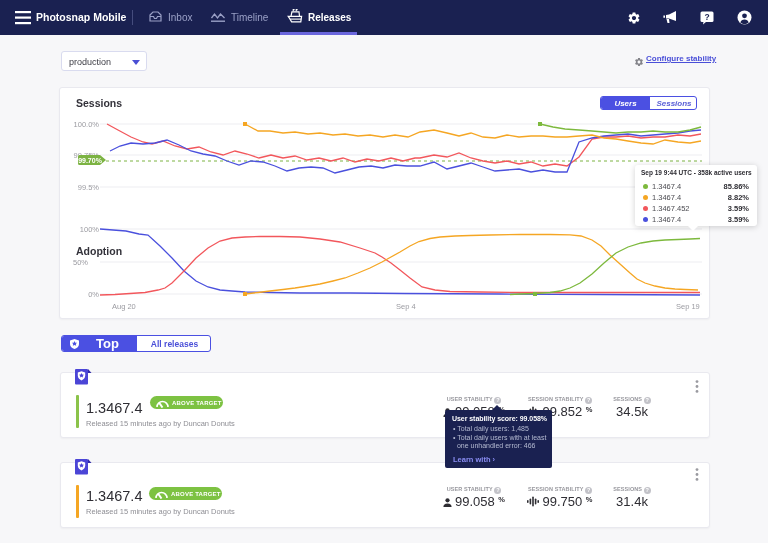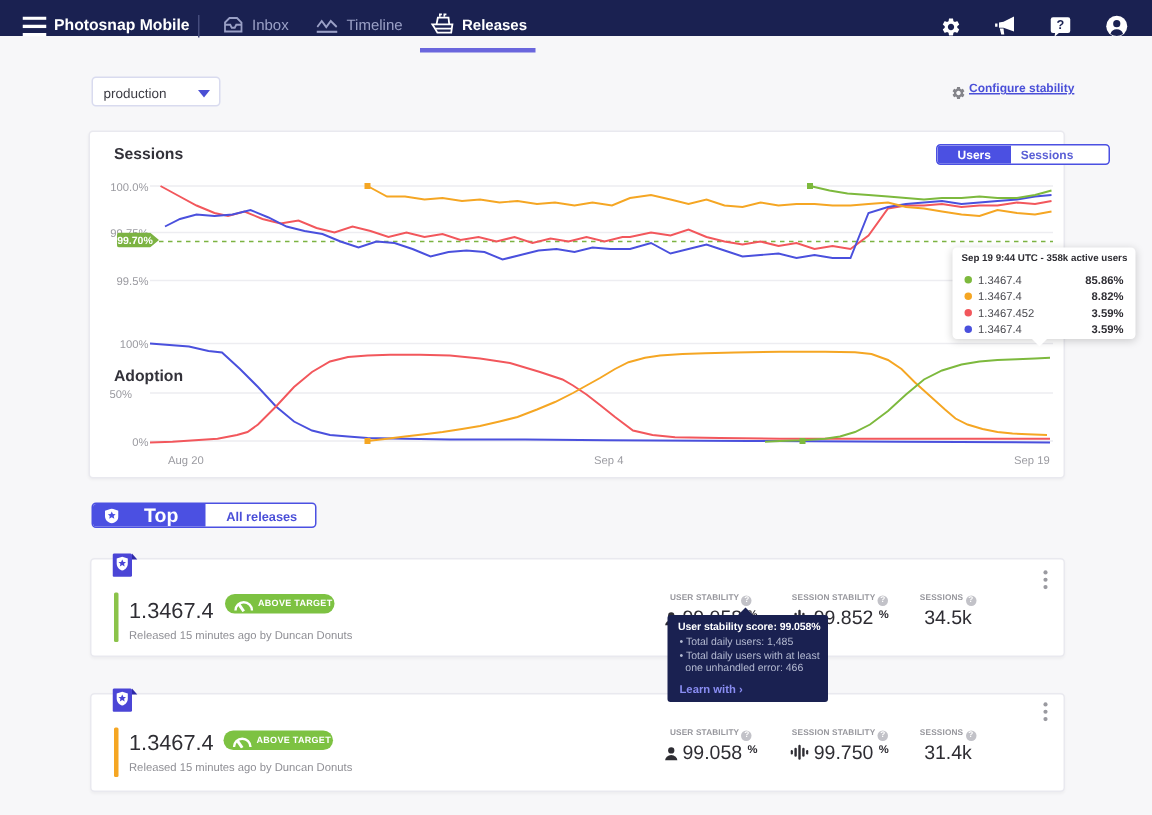--- a/index.html
+++ b/index.html
@@ -1,40 +1,40 @@
 <!DOCTYPE html>
 <html><head>
 <meta charset="utf-8">
 <style>
 * { margin:0; padding:0; box-sizing:border-box; }
 html,body { width:768px; height:543px; overflow:hidden; }
 body { font-family:"Liberation Sans", sans-serif; background:#f7f7f9; position:relative; }
 .abs { position:absolute; }
 
 
-.hdr { position:absolute; left:0; top:0; width:768px; height:24px; background:#1a2151; }
+.hdr { position:absolute; left:0; top:0; width:768px; height:35px; background:#1a2151; }
 .hdr-title { position:absolute; left:36px; top:11px; color:#fff; font-size:10.5px; font-weight:bold; }
 .hdr-div { position:absolute; left:132px; top:10px; width:1px; height:15px; background:#454c7d; }
 .navtxt { position:absolute; top:12px; font-size:10px; color:#9aa0c6; }
 .navtxt.on { color:#fff; font-weight:bold; }
 .underline { position:absolute; left:280px; top:32px; width:77px; height:3px; background:#6a66dd; }
 
 
 .dd { position:absolute; left:61px; top:51px; width:86px; height:20px; background:#fff; border:1px solid #d9dbef; border-radius:3px; }
 .dd span { position:absolute; left:7px; top:5px; font-size:9px; color:#3c3c44; }
 .dd .caret { position:absolute; right:6px; top:8px; width:0; height:0; border-left:4.5px solid transparent; border-right:4.5px solid transparent; border-top:5px solid #4a4fd4; }
 .cfg { position:absolute; left:646px; top:54px; font-size:8px; font-weight:bold; color:#4a4fd8;text-decoration:underline; }
 
 
 .card { position:absolute; background:#fff; border:1px solid #e9e9ef; border-radius:3px; box-shadow:0 1px 2px rgba(0,0,0,0.04); }
 .chartcard { left:59px; top:87px; width:651px; height:232px; }
 .ctitle { position:absolute; font-size:10.5px; font-weight:bold; color:#33323a; }
 
 
-.toggle { position:absolute; left:624px; top:96px; width:116px; height:14px; border:1px solid #4b50e2; border-radius:3px; background:#fff; overflow:hidden; }
+.toggle { position:absolute; left:600px; top:96px; width:97px; height:14px; border:1px solid #4b50e2; border-radius:3px; background:#fff; overflow:hidden;font-style:italic; }
 .toggle .seg1 { position:absolute; left:0; top:0; width:49px; height:14px; background:#4b50e2; color:#fff; font-size:8px; font-weight:bold; text-align:center; line-height:13px; }
 .toggle .seg2 { position:absolute; left:49px; top:0; width:48px; height:14px; color:#5a5fd6; font-size:8px; font-weight:bold; text-align:center; line-height:13px; }
 
 .ylab { position:absolute; font-size:7.5px; color:#9b9ba1; text-align:right; width:30px; }
 .xlab { position:absolute; font-size:7.5px; color:#9b9ba1; }
 .badge970 { position:absolute; left:78px; top:155px; width:28px; height:10px; }
 
 
 .tabs { position:absolute; left:61px; top:335px; width:150px; height:17px; border:1px solid #4b50e2; border-radius:3px; background:#fff; overflow:hidden; }
 .tabs .t1 { position:absolute; left:0; top:0; width:75px; height:17px; background:#4b50e2; color:#fff; font-size:13px; font-weight:bold; line-height:16px; text-align:center; padding-left:16px; }

